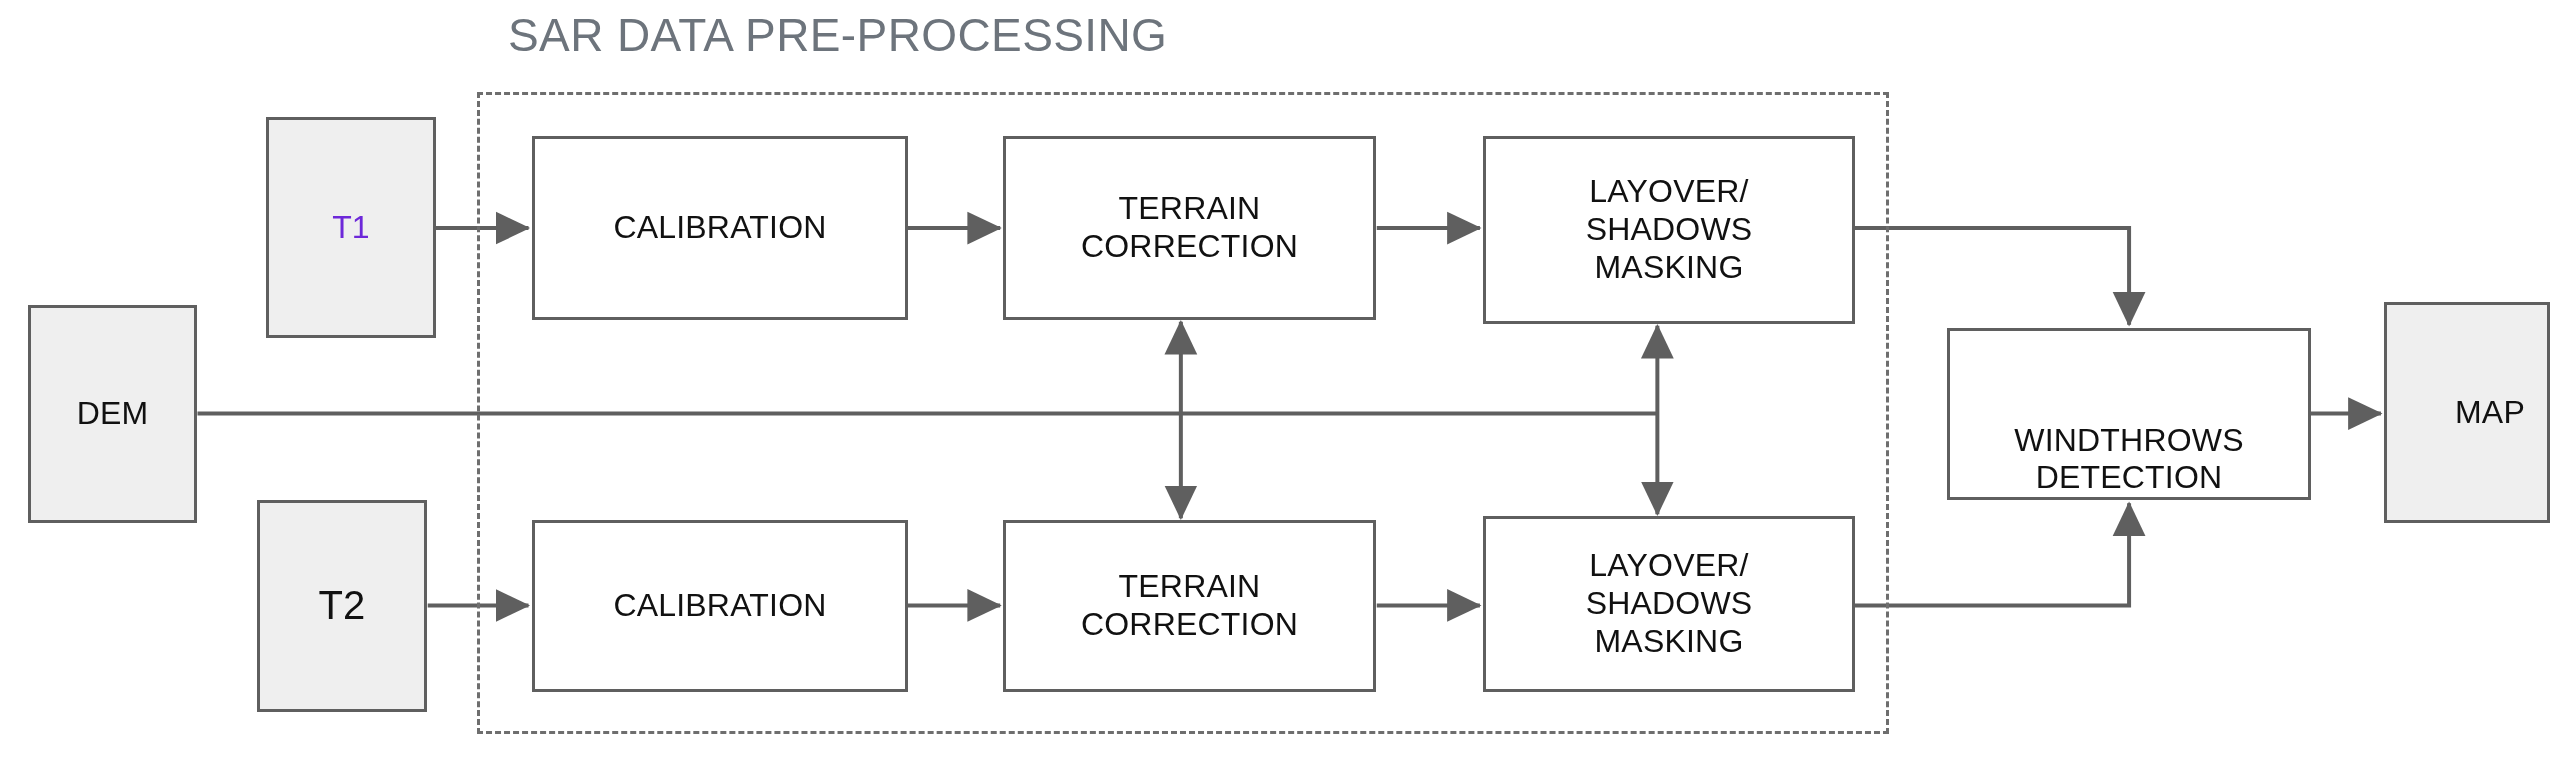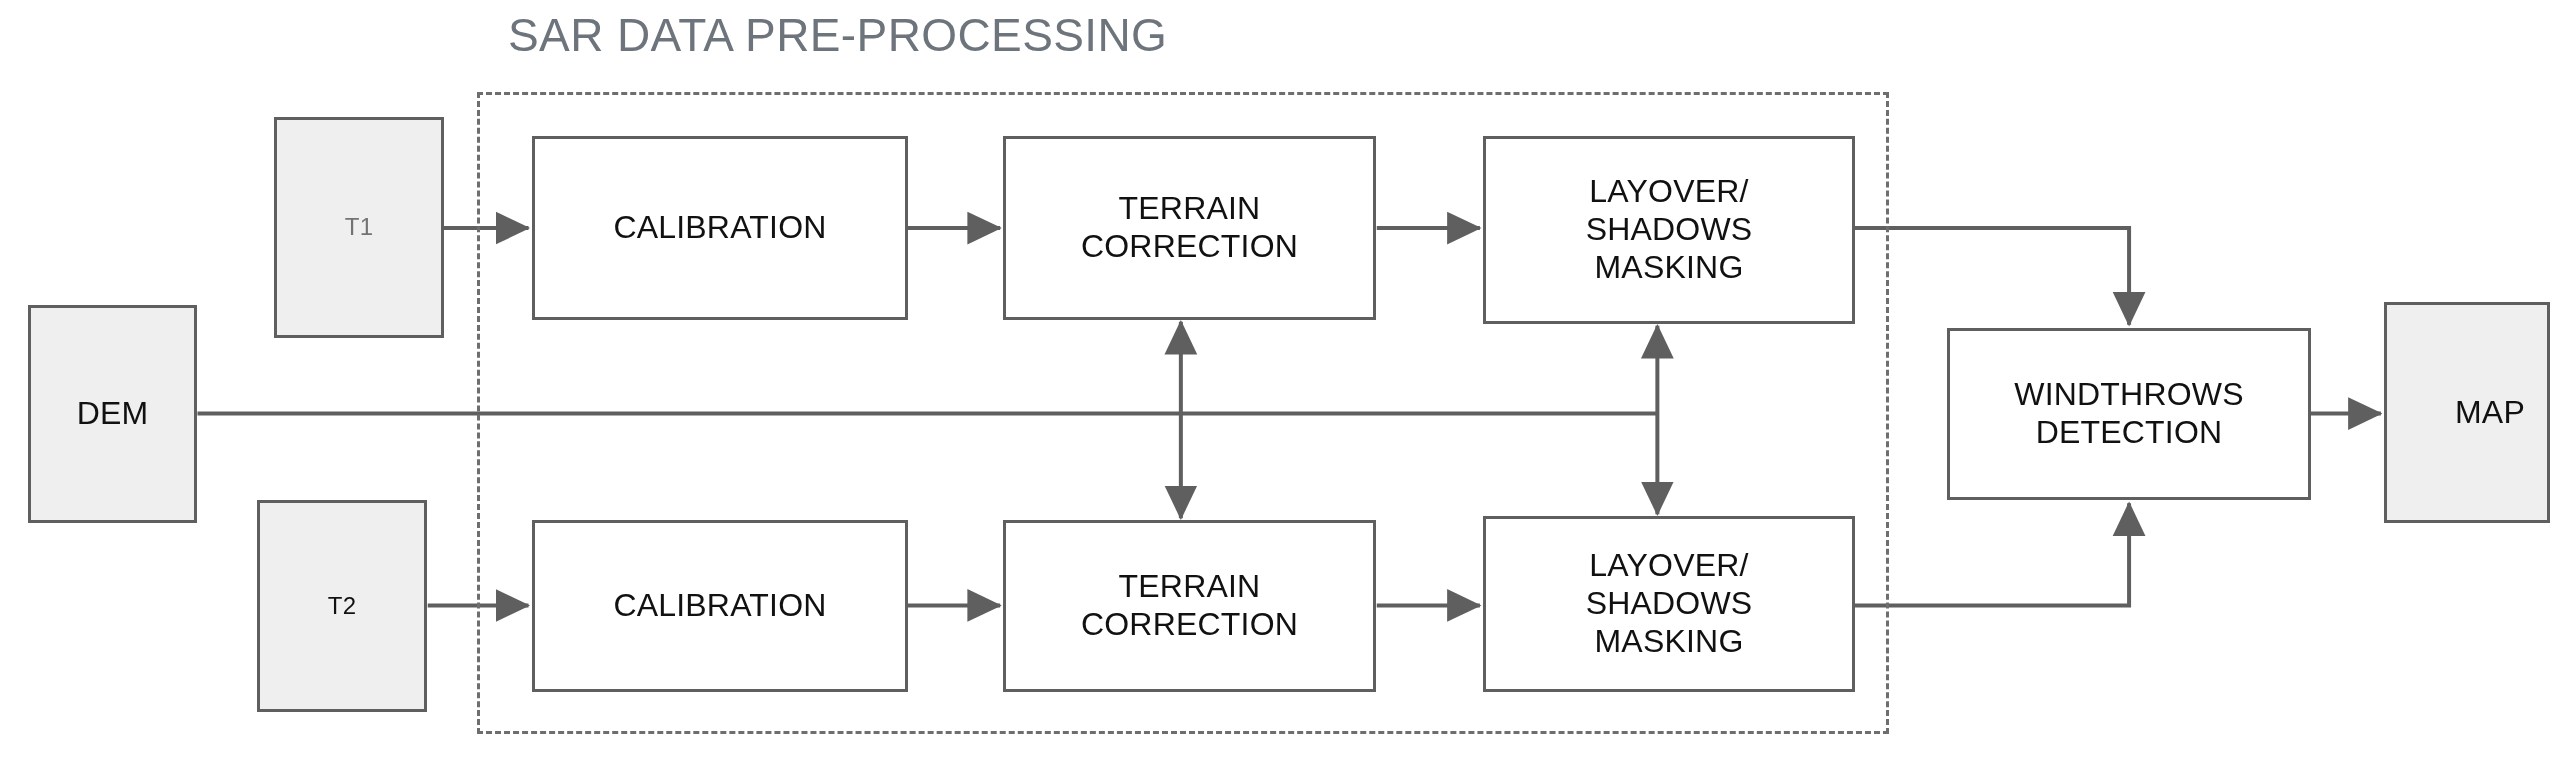--- a/index.html
+++ b/index.html
@@ -89,33 +89,33 @@
         <path d="M 1477 402 L 1477 648" stroke="#5f5f5f" marker-end="url(#arrowEnd)" marker-start="url(#arrowStart)"></path>
         <path d="M 2073 407 L 2073 643" stroke="#5f5f5f" marker-end="url(#arrowEnd)" marker-start="url(#arrowStart)"></path>
         <path d="M 2320 285 L 2663 285 L 2663 406" stroke="#5f5f5f" marker-end="url(#arrowEnd)"></path>
         <path d="M 2320 757 L 2663 757 L 2663 629" stroke="#5f5f5f" marker-end="url(#arrowEnd)"></path>
         <path d="M 2890 517 L 2978 517" stroke="#5f5f5f" marker-end="url(#arrowEnd)"></path>
       </g>
   </svg>
 
   <div id="node-layer">
       <div class="node filled" style="left: 28px; top: 305px; width: 169px; height: 218px; font-size: 32px; border-color: rgb(95, 95, 95); color: rgb(17, 17, 17); background: rgb(239, 239, 239); align-items: center;"><span>DEM</span></div>
-      <div class="node filled" style="left: 274px; top: 117px; width: 170px; height: 221px; font-size: 24px; border-color: rgb(95, 95, 95); color: #737373; background: rgb(239, 239, 239);"><span>T1</span></div>
-      <div class="node filled" style="left: 257px; top: 500px; width: 170px; height: 212px; font-size: 24px; border-color: rgb(95, 95, 95); color: rgb(17, 17, 17); background: rgb(239, 239, 239);"><span>T2</span></div>
+      <div class="node filled" style="left: 266px; top: 117px; width: 170px; height: 221px; font-size: 32px; border-color: rgb(95, 95, 95); color: #6d28d9; background: rgb(239, 239, 239);"><span>T1</span></div>
+      <div class="node filled" style="left: 257px; top: 500px; width: 170px; height: 212px; font-size: 40px; border-color: rgb(95, 95, 95); color: rgb(17, 17, 17); background: rgb(239, 239, 239);"><span>T2</span></div>
       <div class="node plain" style="left: 532px; top: 136px; width: 376px; height: 184px; font-size: 32px; border-color: rgb(95, 95, 95); color: rgb(17, 17, 17); background: rgb(255, 255, 255);"><span>CALIBRATION</span></div>
       <div class="node plain" style="left: 532px; top: 520px; width: 376px; height: 172px; font-size: 32px; border-color: rgb(95, 95, 95); color: rgb(17, 17, 17); background: rgb(255, 255, 255);"><span>CALIBRATION</span></div>
       <div class="node plain" style="left: 1003px; top: 136px; width: 373px; height: 184px; font-size: 32px; border-color: rgb(95, 95, 95); color: rgb(17, 17, 17); background: rgb(255, 255, 255);"><span>TERRAIN
 CORRECTION</span></div>
       <div class="node plain" style="left: 1003px; top: 520px; width: 373px; height: 172px; font-size: 32px; border-color: rgb(95, 95, 95); color: rgb(17, 17, 17); background: rgb(255, 255, 255);"><span>TERRAIN
 CORRECTION</span></div>
       <div class="node plain" style="left: 1483px; top: 136px; width: 372px; height: 188px; font-size: 32px; border-color: rgb(95, 95, 95); color: rgb(17, 17, 17); background: rgb(255, 255, 255);"><span>LAYOVER/
 SHADOWS
 MASKING</span></div>
       <div class="node plain" style="left: 1483px; top: 516px; width: 372px; height: 176px; font-size: 32px; border-color: rgb(95, 95, 95); color: rgb(17, 17, 17); background: rgb(255, 255, 255);"><span>LAYOVER/
 SHADOWS
 MASKING</span></div>
-      <div class="node plain" style="left: 1947px; top: 328px; width: 364px; height: 172px; font-size: 32px; border-color: rgb(95, 95, 95); color: rgb(17, 17, 17); background: rgb(255, 255, 255);"><span>WINDTHROWS
+      <div class="node plain" style="left: 1947px; top: 328px; width: 364px; height: 172px; font-size: 32px; border-color: rgb(95, 95, 95); color: rgb(17, 17, 17); background: rgb(255, 255, 255); align-items: flex-end;"><span>WINDTHROWS
 DETECTION</span></div>
       <div class="node filled" style="left: 2384px; top: 302px; width: 166px; height: 221px; font-size: 32px; border-color: rgb(95, 95, 95); color: rgb(17, 17, 17); background: rgb(239, 239, 239); padding-left: 46px;"><span>MAP</span></div>
     </div>
 
 </div>
 
 
 </body></html>

